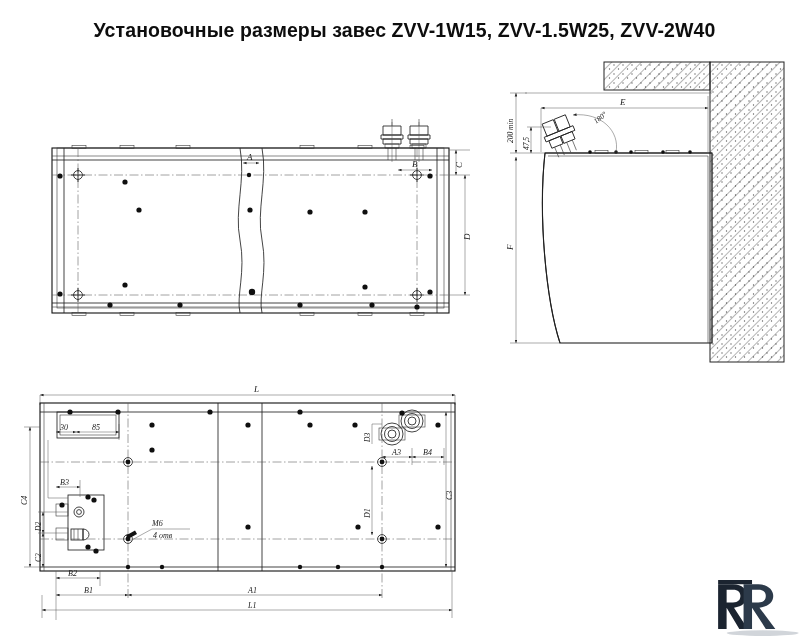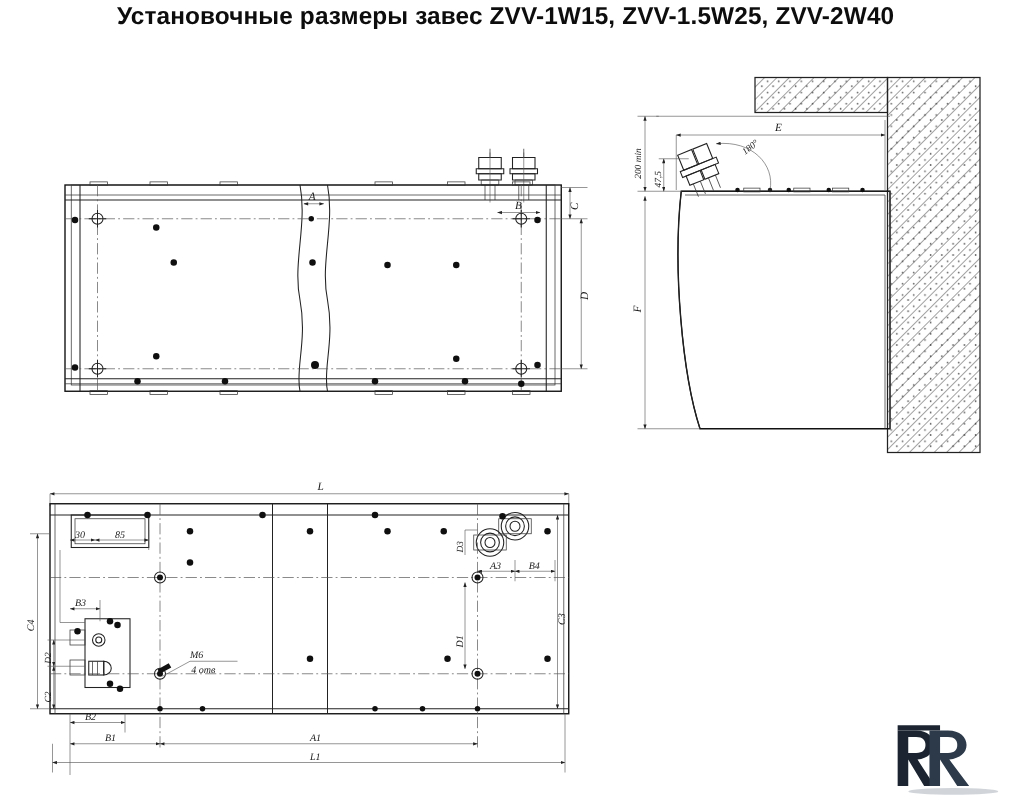--- a/index.html
+++ b/index.html
@@ -2,21 +2,21 @@
 <html><head>
 <meta charset="utf-8">
 <style>
   html,body{margin:0;padding:0;background:#ffffff;}
   body{
     width:809px;height:640px;overflow:hidden;position:relative;
     font-family:"Liberation Sans", sans-serif;color:#111;
   }
 
   .title{
-    position:absolute;left:0;top:2px;width:809px;text-align:center;
+    position:absolute;left:0;top:19px;width:809px;text-align:center;
     font-size:19.5px;font-weight:700;letter-spacing:.1px;color:#0d0d0d;
     font-family:"Liberation Sans", sans-serif;white-space:nowrap;
   }
 
   svg.sheet{position:absolute;left:0;top:0;width:809px;height:640px;}
 
   
   .dim{font-family:"Liberation Serif", serif;font-style:italic;font-size:9px;fill:#1a1a1a;}
   .dim-s{font-family:"Liberation Serif", serif;font-style:italic;font-size:7.5px;fill:#1a1a1a;}
   .dim-n{font-family:"Liberation Serif", serif;font-style:italic;font-size:8px;fill:#1a1a1a;}

